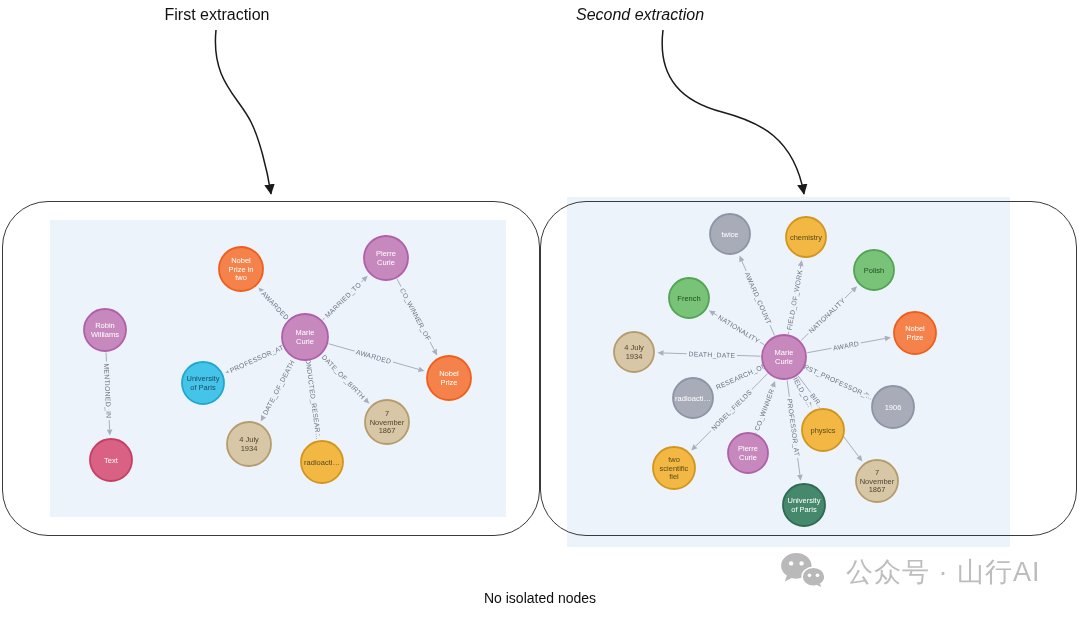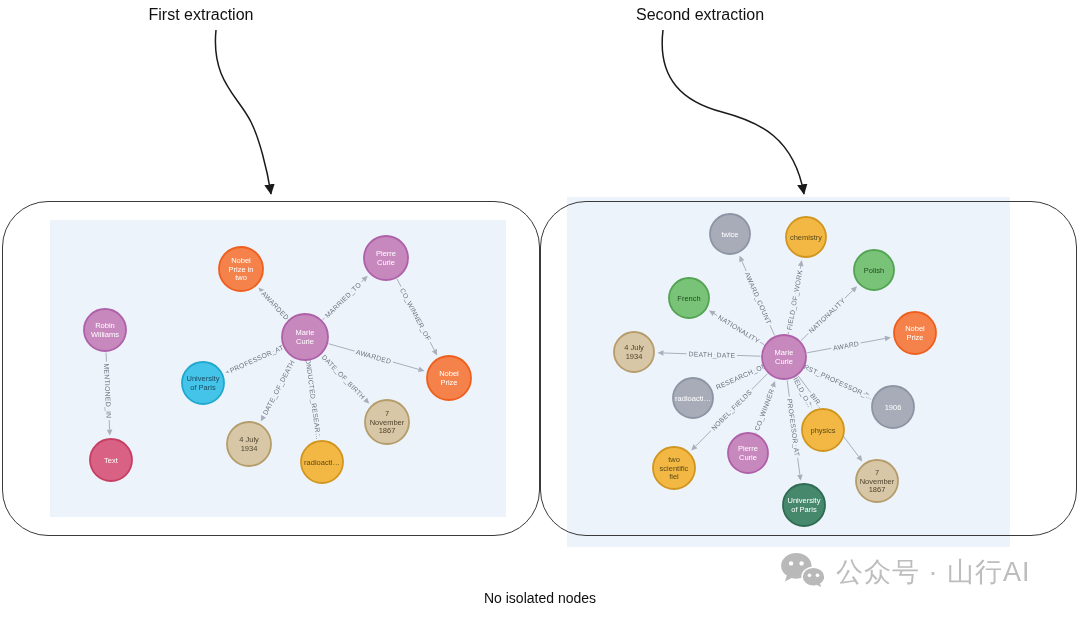--- a/index.html
+++ b/index.html
@@ -1,33 +1,33 @@
 <!DOCTYPE html>
 <html><head>
 <meta charset="utf-8">
 <style>
   html,body{margin:0;padding:0;background:#ffffff;}
   .page{position:relative;width:1080px;height:617px;background:#ffffff;
         font-family:"Liberation Sans","DejaVu Sans",sans-serif;overflow:hidden;}
   .hdr{position:absolute;font-size:16px;color:#111;text-align:center;white-space:nowrap;}
-  .hdr.first{left:134px;top:6px;width:134px;}
-  .hdr.second{left:618px;top:6px;width:164px;}
+  .hdr.first{left:150px;top:6px;width:134px;}
+  .hdr.second{left:558px;top:6px;width:164px;font-style:italic;}
   .canvas{position:absolute;background:#EDF3FA;}
   .canvas.c1{left:50px;top:220px;width:456px;height:297px;}
   .canvas.c2{left:567px;top:197px;width:443px;height:350px;}
   .panel{position:absolute;border:1.4px solid #3a3a3a;border-radius:46px;box-sizing:border-box;background:transparent;}
   .panel.p1{left:2px;top:201px;width:538px;height:335px;}
   .panel.p2{left:540px;top:201px;width:537px;height:335px;}
   svg.arrows{position:absolute;left:0;top:0;width:1080px;height:617px;pointer-events:none;}
   svg.graph{position:absolute;width:538px;height:336px;top:200px;overflow:visible;}
   svg.graph.g1{left:2px;}
   svg.graph.g2{left:540px;width:537px;}
   .caption{position:absolute;left:340px;top:590px;width:400px;text-align:center;
            font-size:14px;color:#0d0d0d;}
-  .watermark{position:absolute;left:780px;top:552px;display:flex;align-items:center;gap:10px;
+  .watermark{position:absolute;left:780px;top:552px;display:flex;align-items:center;gap:20px;
              color:#bdbdbd;font-size:27px;letter-spacing:1px;white-space:nowrap;}
   .elabel{font-family:"Liberation Sans","DejaVu Sans",sans-serif;font-size:6.8px;letter-spacing:.3px;
           fill:#6A7380;stroke:#EDF3FA;stroke-width:5px;paint-order:stroke;stroke-linejoin:round;}
   .nlabel{font-family:"Liberation Sans","DejaVu Sans",sans-serif;font-size:7.5px;}
 </style>
 </head>
 <body>
 
 <div class="page">
 

